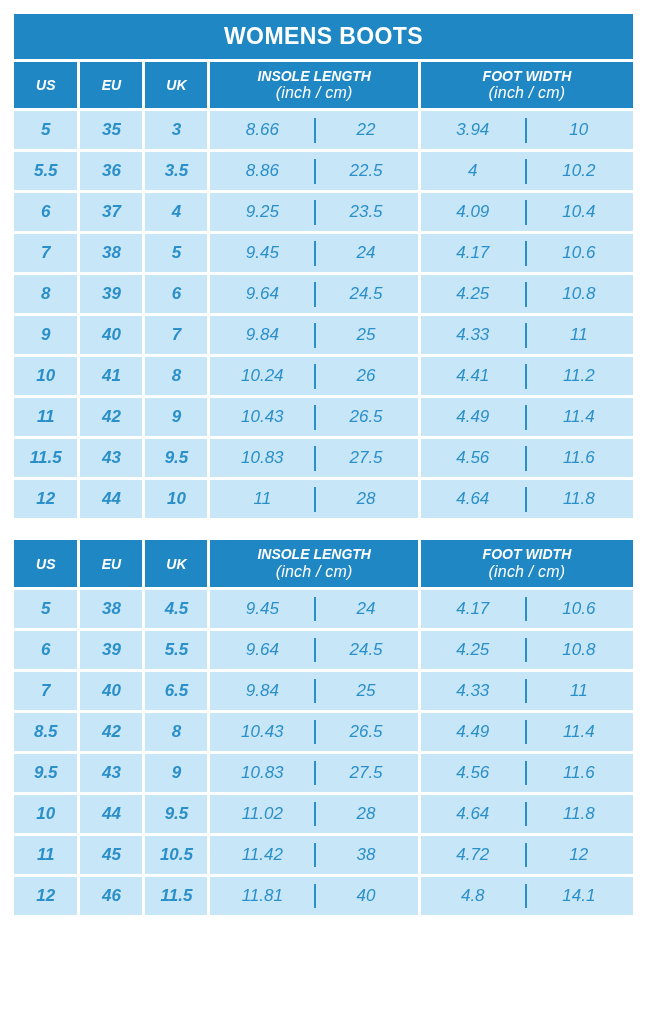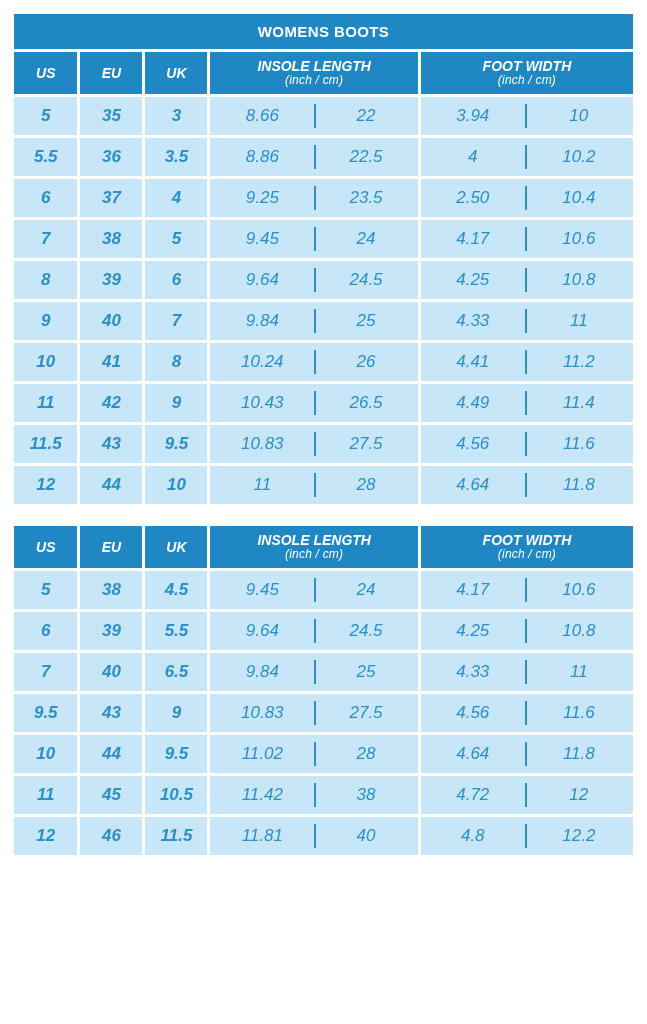--- a/index.html
+++ b/index.html
@@ -22,21 +22,21 @@
     flex-direction: column;
     gap: 16px;
   }
   .table-block {
     width: 100%;
   }
   .table-title {
     background: #1f87c4;
     color: #ffffff;
     text-align: center;
-    font-size: 15px;
+    font-size: 23px;
     font-weight: bold;
     letter-spacing: 0.4px;
     padding: 9px 0 9px 0;
   }
   table {
     border-collapse: collapse;
     width: 100%;
     table-layout: fixed;
     font-style: italic;
   }
@@ -49,21 +49,21 @@
     border-left: 3px solid #ffffff;
     border-right: 3px solid #ffffff;
     border-top: 3px solid #ffffff;
     vertical-align: middle;
     line-height: 1.15;
   }
   thead th.first { border-left: 0; }
   thead th.last { border-right: 0; text-align: center; }
   thead th .sub {
     display: block;
-    font-size: 12px;
+    font-size: 16px;
     font-weight: normal;
     letter-spacing: 0.2px;
   }
   tbody td {
     background: #c7e6f7;
     color: #2b8fc9;
     font-size: 17px;
     font-weight: bold;
     text-align: center;
     padding: 9px 0;
@@ -146,21 +146,21 @@
           <td class="val pair-right">22.5</td>
           <td class="val pair-left">4</td>
           <td class="val pair-right nb-right">10.2</td>
         </tr>
         <tr>
           <td class="nb-left">6</td>
           <td>37</td>
           <td>4</td>
           <td class="val pair-left">9.25</td>
           <td class="val pair-right">23.5</td>
-          <td class="val pair-left">2.50</td>
+          <td class="val pair-left">4.09</td>
           <td class="val pair-right nb-right">10.4</td>
         </tr>
         <tr>
           <td class="nb-left">7</td>
           <td>38</td>
           <td>5</td>
           <td class="val pair-left">9.45</td>
           <td class="val pair-right">24</td>
           <td class="val pair-left">4.17</td>
           <td class="val pair-right nb-right">10.6</td>
@@ -271,20 +271,29 @@
         <tr>
           <td class="nb-left">7</td>
           <td>40</td>
           <td>6.5</td>
           <td class="val pair-left">9.84</td>
           <td class="val pair-right">25</td>
           <td class="val pair-left">4.33</td>
           <td class="val pair-right nb-right">11</td>
         </tr>
         <tr>
+          <td class="nb-left">8.5</td>
+          <td>42</td>
+          <td>8</td>
+          <td class="val pair-left">10.43</td>
+          <td class="val pair-right">26.5</td>
+          <td class="val pair-left">4.49</td>
+          <td class="val pair-right nb-right">11.4</td>
+        </tr>
+        <tr>
           <td class="nb-left">9.5</td>
           <td>43</td>
           <td>9</td>
           <td class="val pair-left">10.83</td>
           <td class="val pair-right">27.5</td>
           <td class="val pair-left">4.56</td>
           <td class="val pair-right nb-right">11.6</td>
         </tr>
         <tr>
           <td class="nb-left">10</td>
@@ -304,19 +313,19 @@
           <td class="val pair-left">4.72</td>
           <td class="val pair-right nb-right">12</td>
         </tr>
         <tr>
           <td class="nb-left">12</td>
           <td>46</td>
           <td>11.5</td>
           <td class="val pair-left">11.81</td>
           <td class="val pair-right">40</td>
           <td class="val pair-left">4.8</td>
-          <td class="val pair-right nb-right">12.2</td>
+          <td class="val pair-right nb-right">14.1</td>
         </tr>
       </tbody>
     </table>
   </div>
 
 </div>
 
 </body></html>

